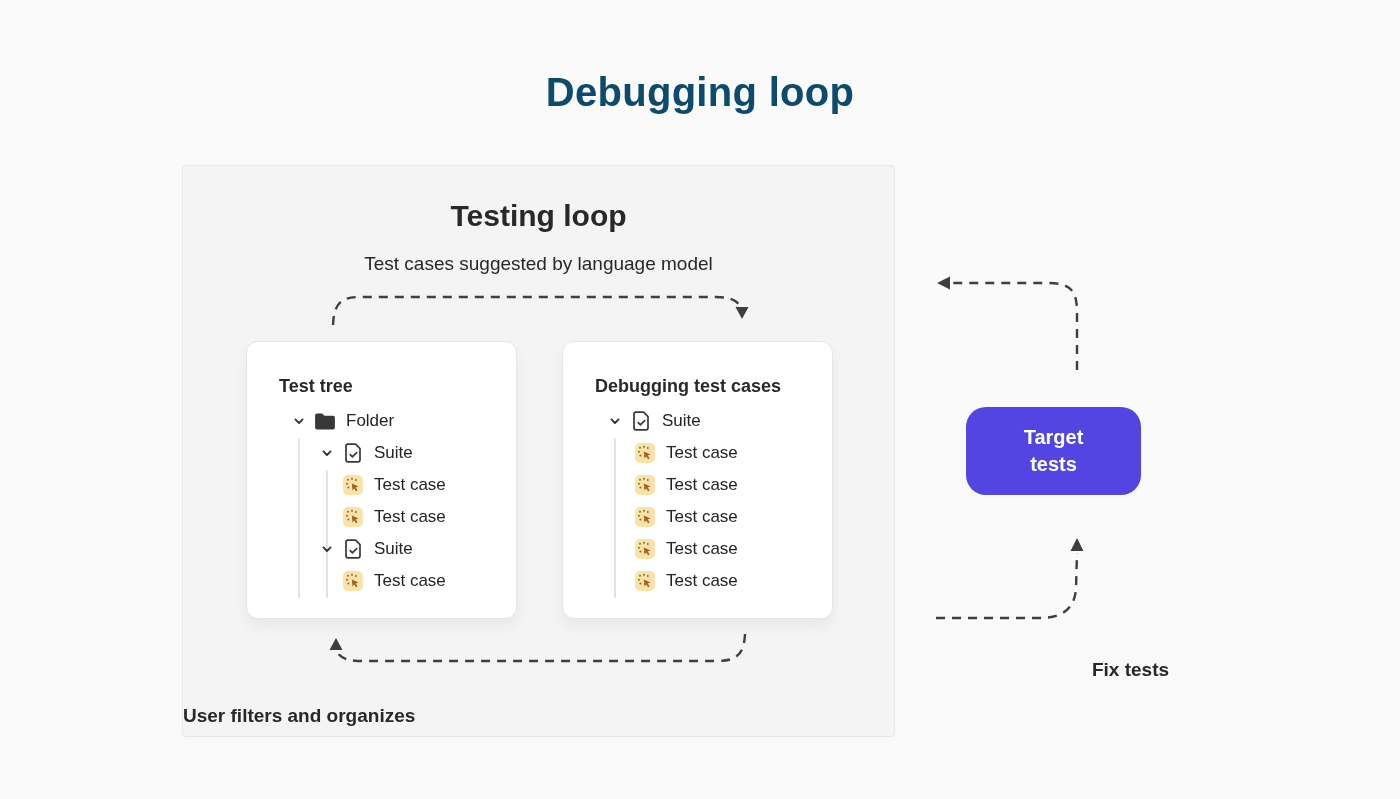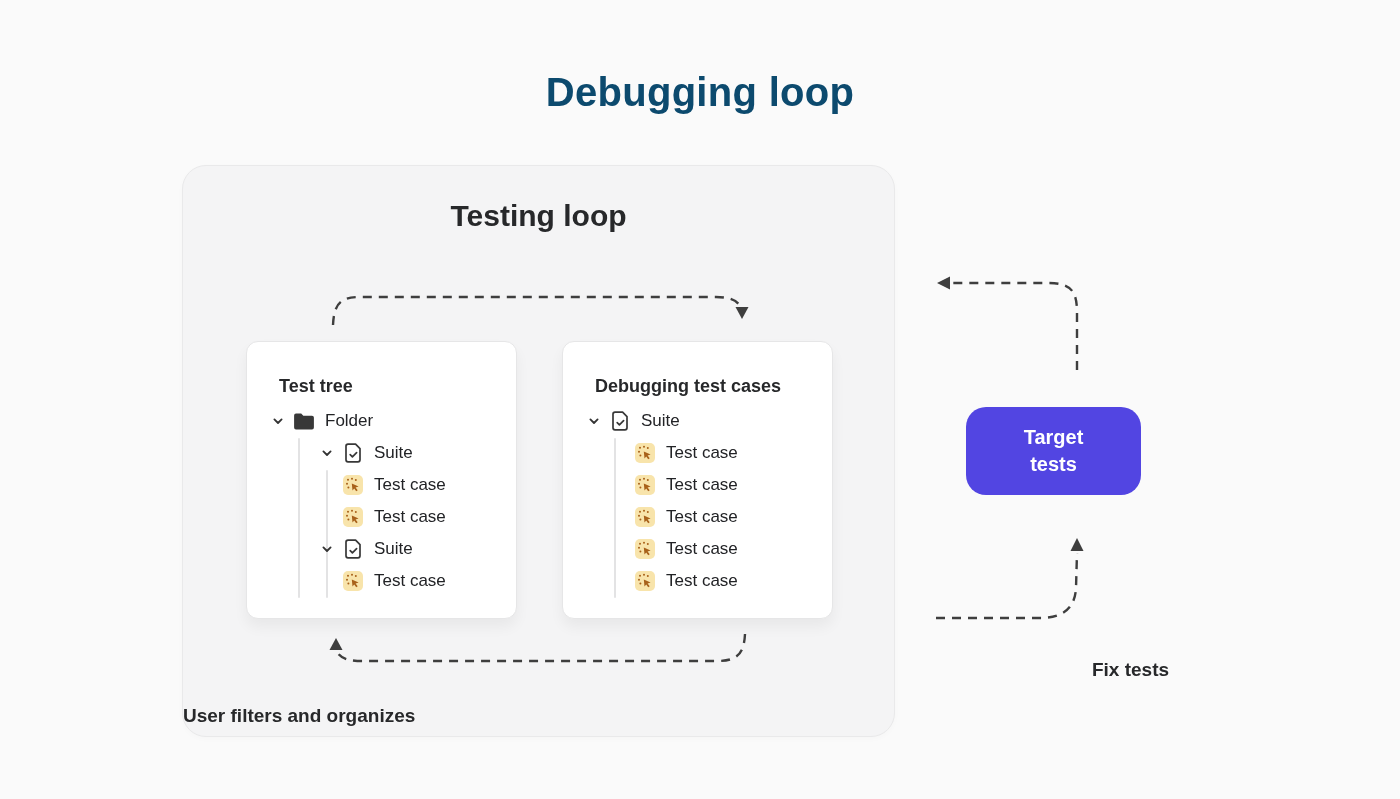--- a/index.html
+++ b/index.html
@@ -18,21 +18,21 @@
   }
   .page-title{
     position:absolute;left:0;top:70px;width:1400px;
     text-align:center;font-size:40px;font-weight:600;color:#0c4a6e;
     letter-spacing:.3px;
   }
   
   .panel{
     position:absolute;left:182px;top:165px;width:713px;height:572px;
     background:var(--panel-bg);border:1px solid var(--border-subtle);
-    border-radius:24px;box-shadow:0 2px 6px rgba(0,0,0,.02);
+    border-radius:4px;box-shadow:0 2px 6px rgba(0,0,0,.02);
   }
   .panel-title{
     position:absolute;top:33px;left:0;width:100%;text-align:center;
     font-size:30px;font-weight:600;color:#27282a;
   }
   .panel-subtitle{
     position:absolute;top:87px;left:0;width:100%;text-align:center;
     font-size:19px;font-weight:500;color:#27282a;
   }
   .panel-bottom-caption{
@@ -46,21 +46,21 @@
     box-shadow:0 8px 14px rgba(0,0,0,.05);
   }
   .card-test-tree{left:63px;top:175px;}
   .card-suggested{left:379px;top:175px;}
   .card-title{
     position:absolute;top:26px;left:32px;
     font-size:18px;font-weight:600;color:#27282a;margin-top:8px;
   }
   .tree{position:absolute;top:63px;left:0;right:0;}
   .tree-row{display:flex;align-items:center;height:32px;font-size:17px;font-weight:500;color:#222326;}
-  .tree-row.level-0{padding-left:23px;}
+  .tree-row.level-0{padding-left:44px;}
   .tree-row.level-1{padding-left:72px;}
   .tree-row.level-2{padding-left:96px;}
   .chevron{width:16px;height:16px;margin-right:8px;flex:none;display:flex;align-items:center;justify-content:center;color:#333;}
   .icon-slot{width:20px;height:20px;margin-right:11px;flex:none;display:flex;align-items:center;justify-content:center;color:#383838;}
   .guide{position:absolute;width:1.5px;background:var(--guide);border-radius:1px;}
   .card-test-tree .guide-a{left:51px;top:96px;height:160px;}
   .card-test-tree .guide-b{left:79px;top:128px;height:128px;}
   .card-suggested .guide-a{left:51px;top:96px;height:160px;}
   
   .target-model{
@@ -77,20 +77,21 @@
   .arrows path{fill:none;stroke:var(--arrow);stroke-width:2.4;stroke-dasharray:9 7;}
   .arrows polygon{fill:var(--arrow);}
 </style>
 </head>
 <body>
 
 <div class="page-title">Debugging loop</div>
 
 <div class="panel">
   <div class="panel-title">Testing loop</div>
+  <div class="panel-subtitle">Test cases suggested by language model</div>
 
   <div class="card card-test-tree">
     <div class="card-title">Test tree</div>
     <div class="guide guide-a"></div>
     <div class="guide guide-b"></div>
     <div class="tree">
   <div class="tree-row level-0">
     <span class="chevron">
   <svg width="14" height="14" viewBox="0 0 14 14">
     <path d="M3.4 5.4 L7 9 L10.6 5.4" fill="none" stroke="#333" stroke-width="1.8" stroke-linecap="round" stroke-linejoin="round"></path>

